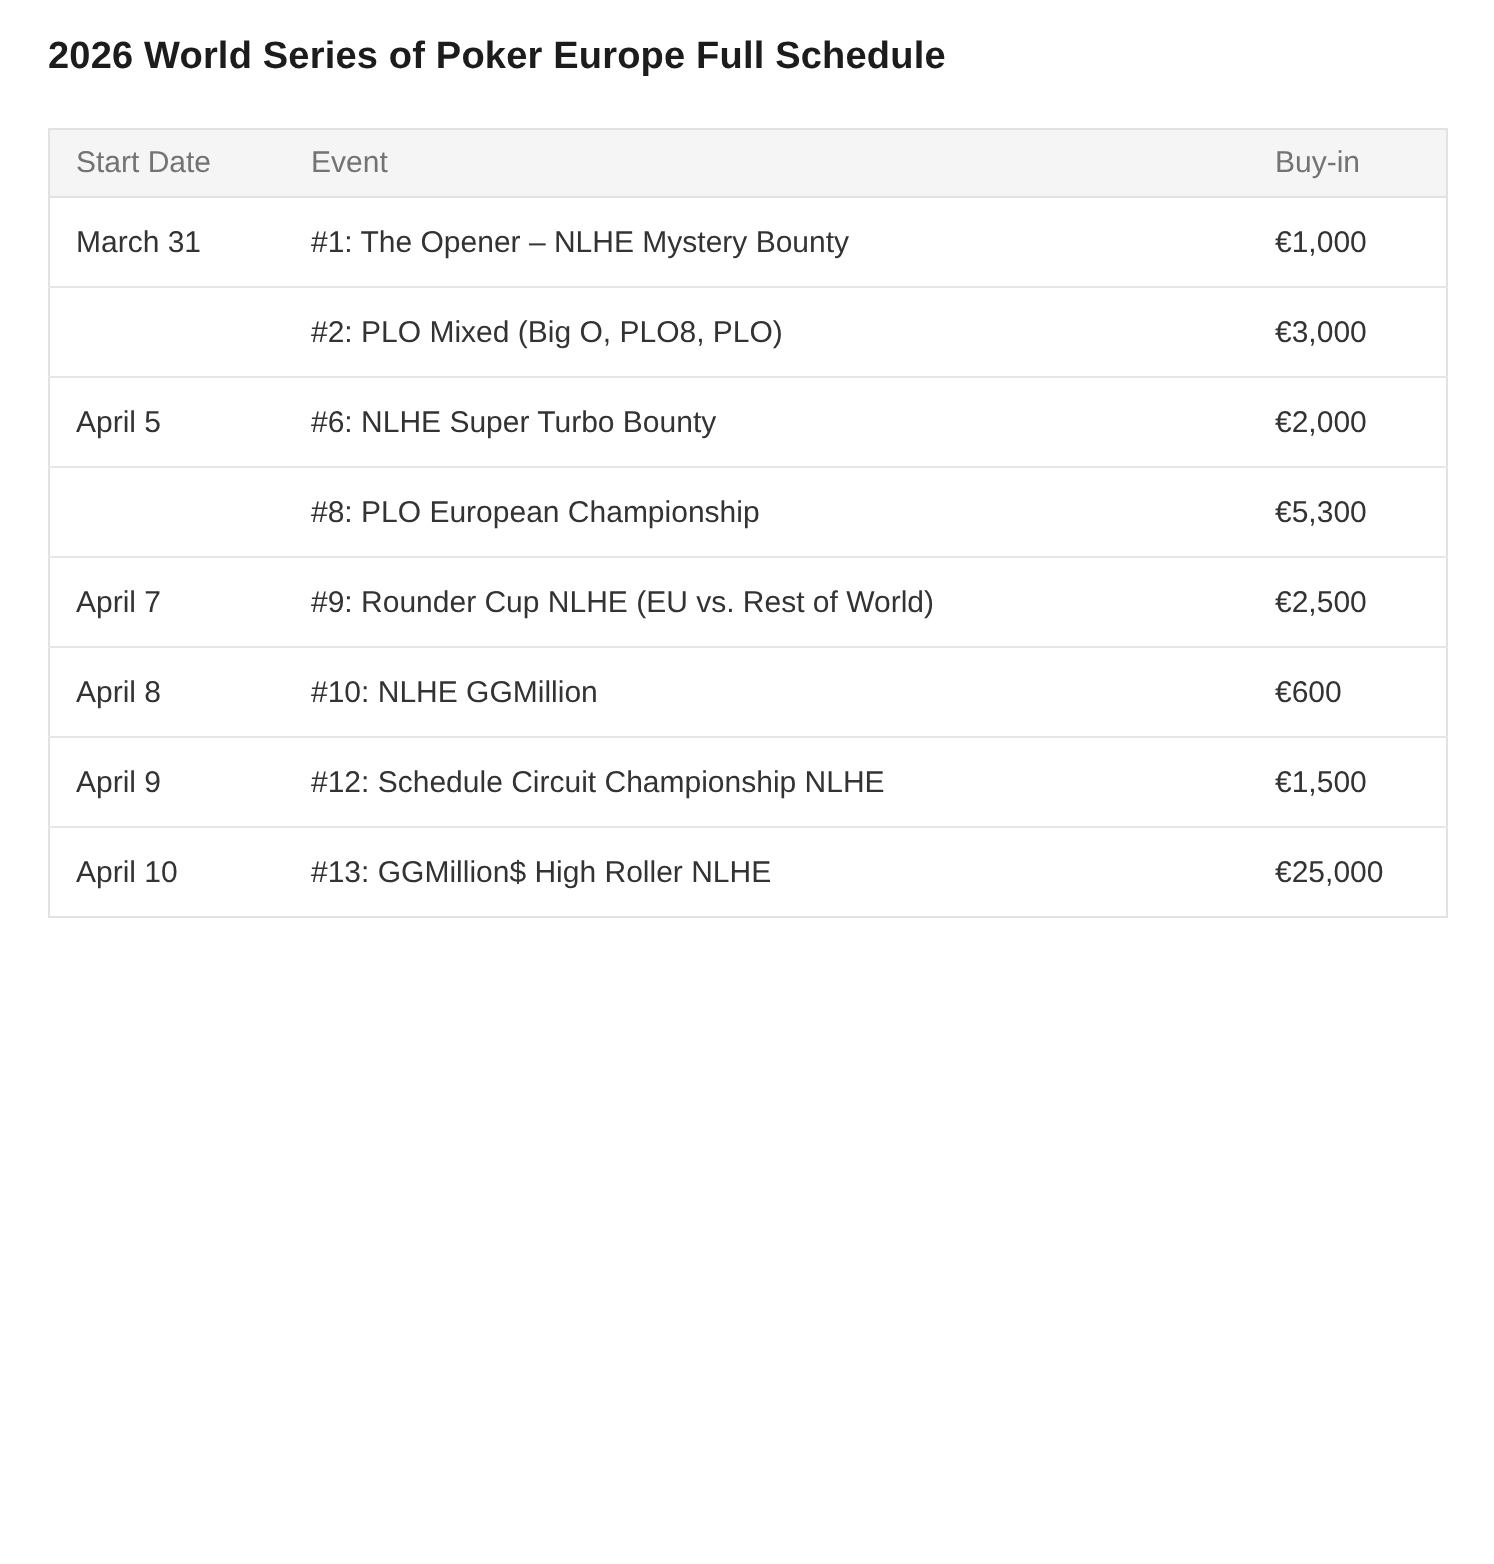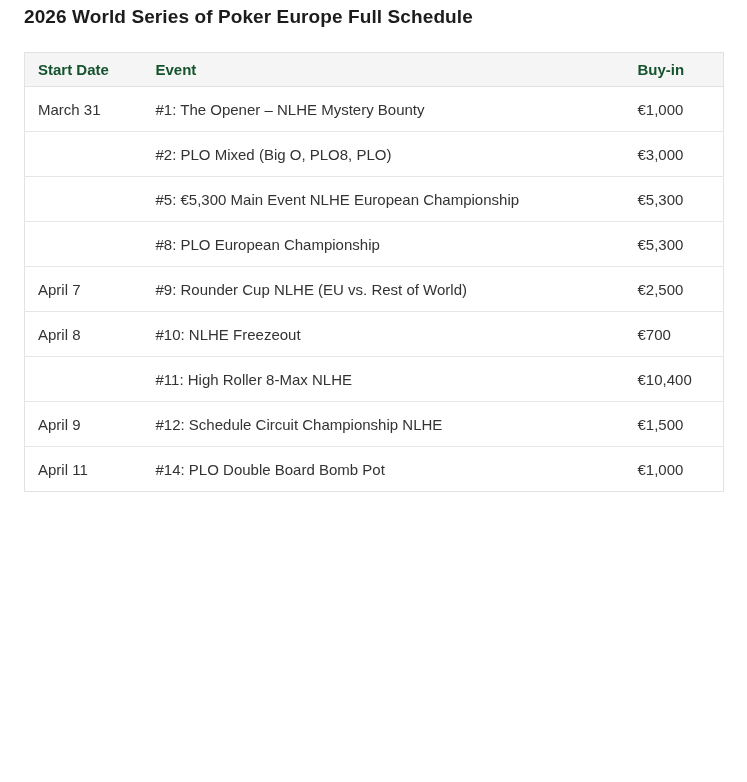--- a/index.html
+++ b/index.html
@@ -7,21 +7,21 @@
     margin: 0;
     padding: 0;
     width: 747px;
     height: 782px;
     background: #ffffff;
     font-family: "Liberation Sans", "DejaVu Sans", sans-serif;
     color: #333333;
     overflow: hidden;
   }
   .page {
-    padding: 4px 24px 0 24px;
+    padding: 16px 24px 0 24px;
     border-radius: 32px;
   }
   .page-title {
     font-size: 19px;
     line-height: 26px;
     font-weight: 700;
     color: #1c1c1c;
     margin: 0 0 22px 0;
     letter-spacing: 0.1px;
   }
@@ -31,22 +31,22 @@
     table-layout: fixed;
     border: 1px solid #e2e2e2;
     font-size: 15px;
   }
   col.col-date  { width: 118px; }
   col.col-event { width: 482px; }
   col.col-buyin { width: 99px;  }
   thead th {
     height: 34px;
     background: #f5f5f5;
-    font-weight: 700;
-    color: #14532d;
+    font-weight: 400;
+    color: #737373;
     text-align: left;
     padding: 0 13px;
     border-bottom: 1px solid #e2e2e2;
     vertical-align: middle;
     white-space: nowrap;
   }
   tbody td {
     height: 45px;
     padding: 0 13px;
     border-bottom: 1px solid #e6e6e6;
@@ -84,49 +84,44 @@
           <td>March 31</td>
           <td>#1: The Opener – NLHE Mystery Bounty</td>
           <td>€1,000</td>
         </tr>
         <tr>
           <td></td>
           <td>#2: PLO Mixed (Big O, PLO8, PLO)</td>
           <td>€3,000</td>
         </tr>
         <tr>
-          <td></td>
-          <td>#5: €5,300 Main Event NLHE European Championship</td>
-          <td>€5,300</td>
+          <td>April 5</td>
+          <td>#6: NLHE Super Turbo Bounty</td>
+          <td>€2,000</td>
         </tr>
         <tr>
           <td></td>
           <td>#8: PLO European Championship</td>
           <td>€5,300</td>
         </tr>
         <tr>
           <td>April 7</td>
           <td>#9: Rounder Cup NLHE (EU vs. Rest of World)</td>
           <td>€2,500</td>
         </tr>
         <tr>
           <td>April 8</td>
-          <td>#10: NLHE Freezeout</td>
-          <td>€700</td>
-        </tr>
-        <tr>
-          <td></td>
-          <td>#11: High Roller 8-Max NLHE</td>
-          <td>€10,400</td>
+          <td>#10: NLHE GGMillion</td>
+          <td>€600</td>
         </tr>
         <tr>
           <td>April 9</td>
           <td>#12: Schedule Circuit Championship NLHE</td>
           <td>€1,500</td>
         </tr>
         <tr>
-          <td>April 11</td>
-          <td>#14: PLO Double Board Bomb Pot</td>
-          <td>€1,000</td>
+          <td>April 10</td>
+          <td>#13: GGMillion$ High Roller NLHE</td>
+          <td>€25,000</td>
         </tr>
       </tbody>
   </table>
 </div>
 
 </body></html>

